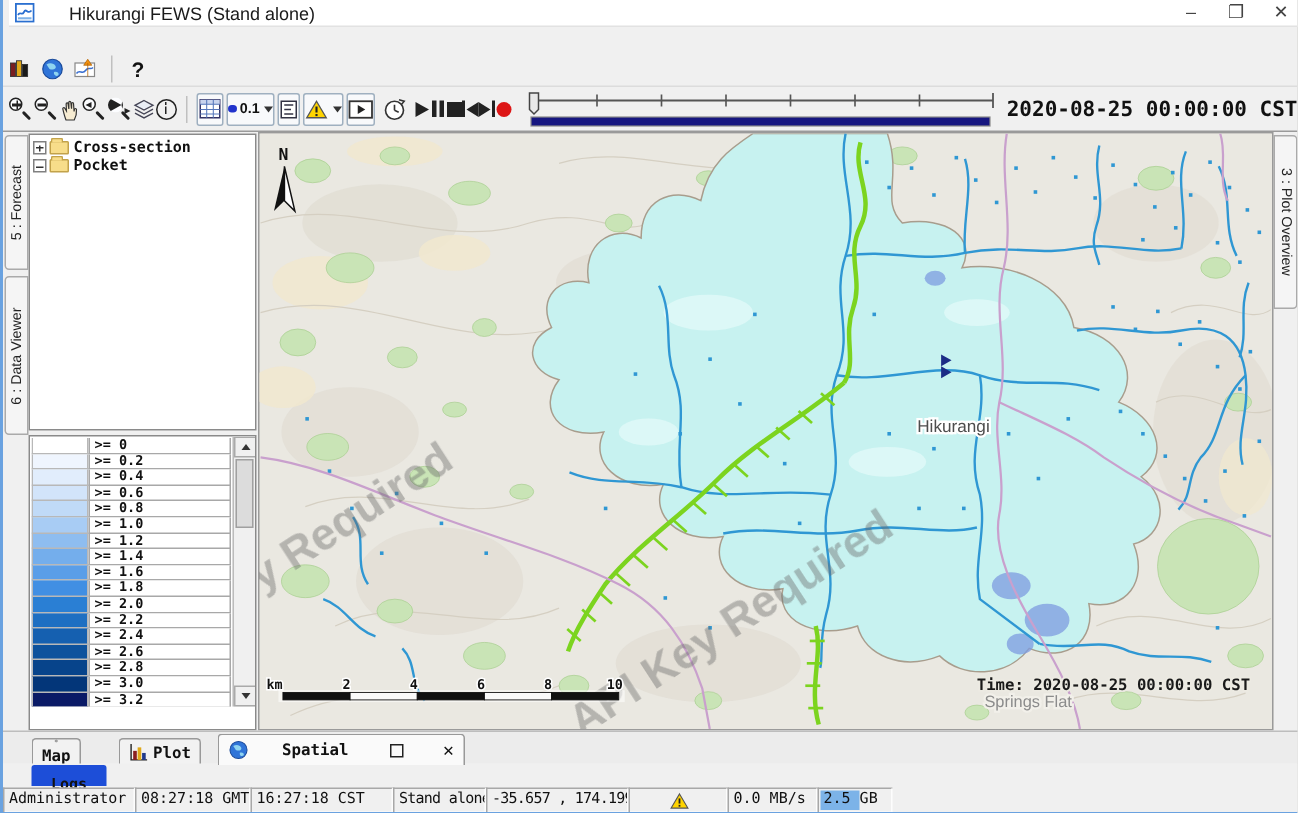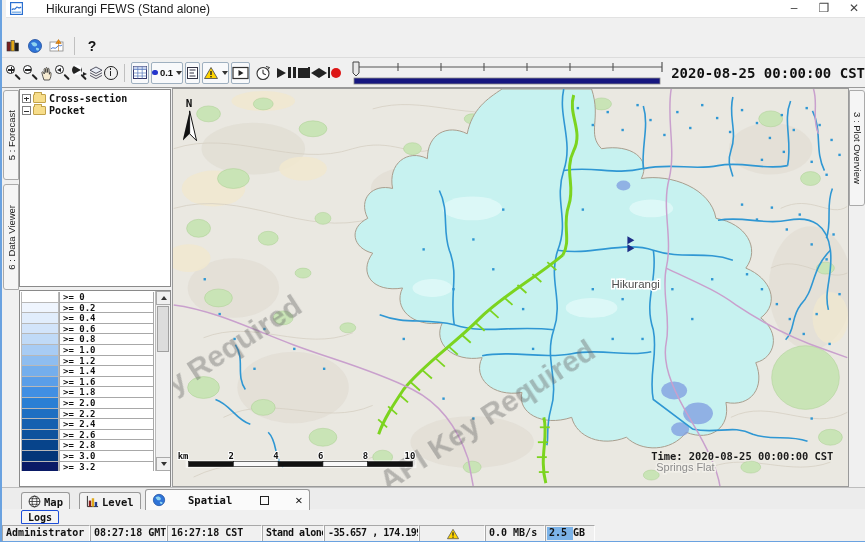--- a/index.html
+++ b/index.html
@@ -109,26 +109,26 @@
   
   .tabbar{position:absolute;left:0;top:487px;width:100%;height:22px;background:#ececec;border-top:1px solid #bdbdbd;}
   .btab{position:absolute;display:flex;align-items:center;gap:3px;border:1px solid #999;border-bottom:none;
         border-radius:3px 3px 0 0;background:#f2f2f2;font-size:10.5px;font-weight:bold;color:#111;
         font-family:"DejaVu Sans Mono",monospace;padding:0 6px;height:18px;top:4px;}
   .btab.active{background:#fafafa;height:21px;top:1px;z-index:2;}
   .tab-max{width:9px;height:9px;border:1.4px solid #222;margin-left:6px;}
   .tab-close{font-size:12px;font-weight:bold;color:#111;margin-left:4px;line-height:10px;}
 
   .logsrow{position:absolute;left:0;top:509px;width:100%;height:16px;background:#f0f0f0;}
-  .logs-btn{position:absolute;left:19px;top:1px;height:14px;border:1px solid #1d4ed8;border-radius:2px 2px 0 0;background:#f5f5f5;
+  .logs-btn{position:absolute;left:19px;top:1px;height:14px;border:7px solid #1d4ed8;border-radius:2px 2px 0 0;background:#f5f5f5;
             font-size:10px;font-weight:bold;font-family:"DejaVu Sans Mono",monospace;color:#111;padding:0 6px;line-height:13px;}
 
   
   .statusbar{position:absolute;left:0;top:525px;width:100%;height:17px;background:#f0f0f0;display:flex;}
-  .sb{height:17px;border:1px solid;border-color:#a8a8a8 #fdfdfd #fdfdfd #a8a8a8;font-size:10px;font-weight:bold;
+  .sb{height:17px;border:1px solid;border-color:#a8a8a8 #fdfdfd #fdfdfd #a8a8a8;font-size:10px;font-weight:normal;
       font-family:"DejaVu Sans Mono",monospace;color:#111;padding:1px 2px 0 3px;white-space:nowrap;overflow:hidden;position:relative;}
   .sb.tight{letter-spacing:-0.5px;}
   .memfill{position:absolute;left:1px;top:1px;bottom:1px;width:26px;background:#7cb3e8;}
   .memtext{position:relative;z-index:1;}
 </style>
 </head>
 <body>
 
 <div id="app">
 
@@ -660,36 +660,36 @@
         <text x="663" y="373" text-anchor="end" font-family="DejaVu Sans Mono, monospace" font-size="10.5" font-weight="bold" fill="#1a1a1a" stroke="#eceae2" stroke-width="2.5" paint-order="stroke">Time: 2020-08-25 00:00:00 CST</text>
       </svg>
     </div>
 
     <div class="vtab-r">
       <span>3 : Plot Overview</span>
     </div>
   </div>
 
   <div class="tabbar">
-    <div class="btab" style="left:19px;">
+    <div class="btab" style="left:19px;flex-direction:column;">
       <svg width="13" height="13" viewBox="0 0 14 14">
         <circle cx="7" cy="7" r="5.8" fill="#fff" stroke="#222" stroke-width="1"></circle>
         <ellipse cx="7" cy="7" rx="2.6" ry="5.8" fill="none" stroke="#222" stroke-width="0.8"></ellipse>
         <path d="M1.2,7 H12.8 M2,4 H12 M2,10 H12" stroke="#222" stroke-width="0.8"></path>
       </svg>
       <span>Map</span>
     </div>
     <div class="btab" style="left:77px;">
       <svg width="13" height="13" viewBox="0 0 14 14">
         <path d="M1.5,1 V12.5 H13" fill="none" stroke="#222" stroke-width="1"></path>
         <rect x="3" y="6" width="2.6" height="6.5" fill="#8a1f1f"></rect>
         <rect x="6.2" y="3.5" width="2.6" height="9" fill="#e0a818"></rect>
         <rect x="9.4" y="7.5" width="2.6" height="5" fill="#223a8c"></rect>
       </svg>
-      <span>Level</span>
+      <span>Plot</span>
     </div>
     <div class="btab active" style="left:143px;gap:22px;">
       <svg width="14" height="14" viewBox="0 0 16 16">
         <circle cx="8" cy="8" r="6.5" fill="#2f74d8"></circle>
         <path d="M4,5 C6,3.5 9,4 10,6 C11,8 8,9 6,8 Z" fill="#8fd4f0"></path>
         <path d="M9,10 C11,9.5 12.5,10.5 12,12 C10.5,13.5 8.5,12 9,10 Z" fill="#8fd4f0"></path>
         <circle cx="8" cy="8" r="6.5" fill="none" stroke="#1a4a9a" stroke-width="0.8"></circle>
       </svg>
       <span>Spatial</span>
       <span class="tab-max"></span>

